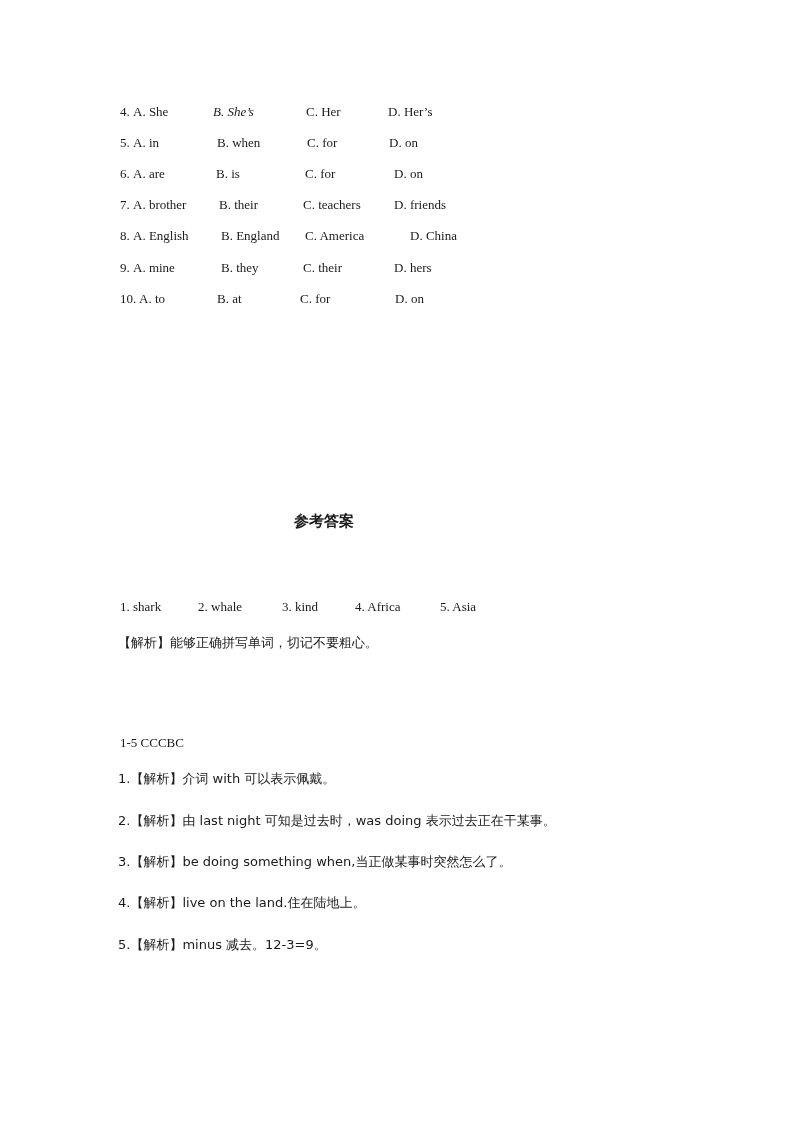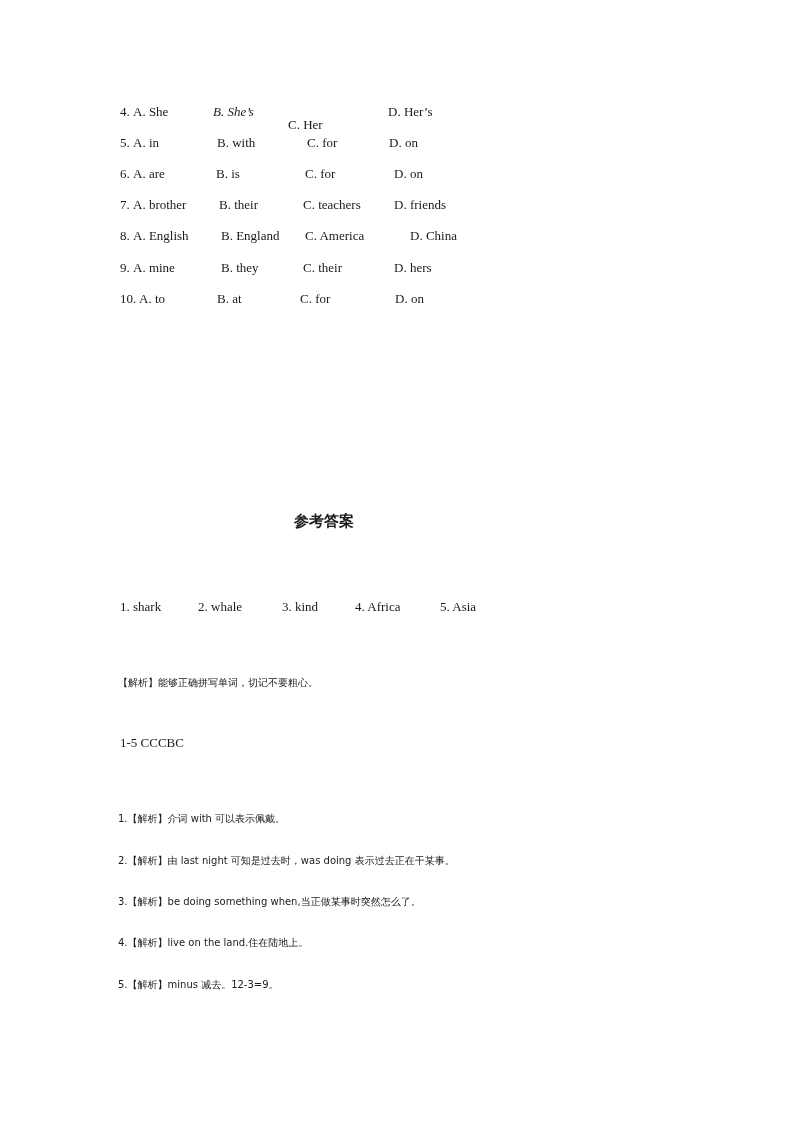--- a/index.html
+++ b/index.html
@@ -5,37 +5,37 @@
     html, body { margin: 0; padding: 0; background: #ffffff; }
     body { width: 793px; height: 1122px; position: relative; overflow: hidden;
       font-family: "Liberation Serif", "DejaVu Serif", serif; color: #1a1a1a; font-size: 13px; }
     .line { position: absolute; left: 0; height: 18px; line-height: 18px; white-space: nowrap; }
     .opt { position: absolute; top: 0; white-space: nowrap; }
     .title { position: absolute; top: 512px; left: 0; width: 644px; text-align: center;
       font-family: Liberation Serif, serif; font-weight: bold; font-size: 15px; letter-spacing: 0px; }
     .title span { display: inline-block; margin-left: 4px; }
     .ans { position: absolute; top: 598px; height: 18px; line-height: 18px; white-space: nowrap; }
     .txt { position: absolute; left: 118px; white-space: nowrap; height: 20px; line-height: 20px; }
-    .cjk { font-family: "DejaVu Sans", sans-serif; font-size: 10px; margin-top: 40px; }
+    .cjk { font-family: "DejaVu Sans", sans-serif; font-size: 13px; }
   </style>
 </head>
 <body>
 
 <div>
   <div class="line" style="top:103px;">
     <span class="opt" style="left:120px;">4.</span>
     <span class="opt" style="left:133px;">A. She</span>
     <span class="opt" style="left:213px;font-style:italic;">B. She’s</span>
-    <span class="opt" style="left:288px;margin-top:13px;">C. Her</span>
+    <span class="opt" style="left:306px;">C. Her</span>
     <span class="opt" style="left:388px;">D. Her’s</span>
   </div>
   <div class="line" style="top:134px;">
     <span class="opt" style="left:120px;">5.</span>
     <span class="opt" style="left:133px;">A. in</span>
-    <span class="opt" style="left:217px;">B. with</span>
+    <span class="opt" style="left:217px;">B. when</span>
     <span class="opt" style="left:307px;">C. for</span>
     <span class="opt" style="left:389px;">D. on</span>
   </div>
   <div class="line" style="top:165px;">
     <span class="opt" style="left:120px;">6.</span>
     <span class="opt" style="left:133px;">A. are</span>
     <span class="opt" style="left:216px;">B. is</span>
     <span class="opt" style="left:305px;">C. for</span>
     <span class="opt" style="left:394px;">D. on</span>
   </div>

